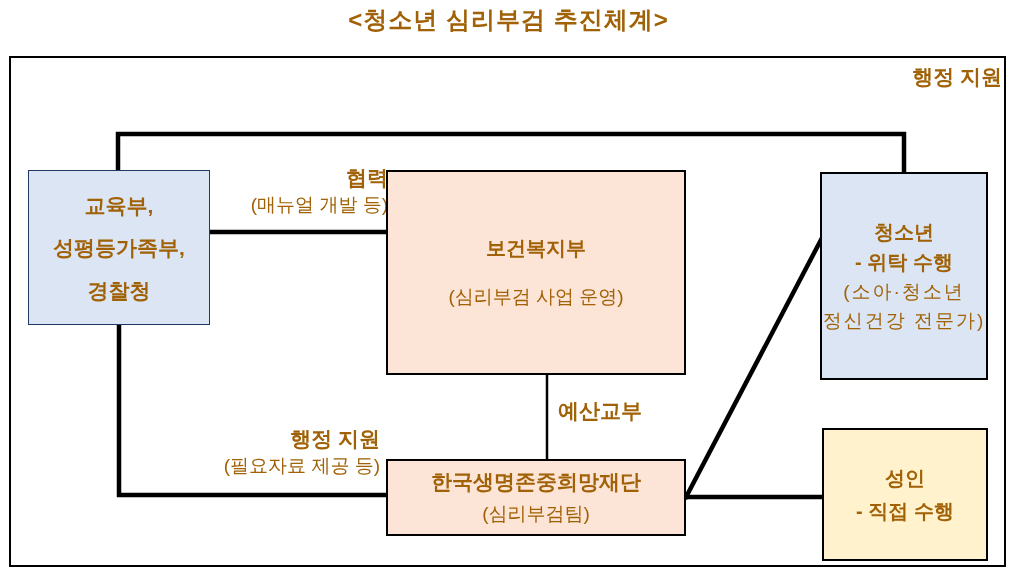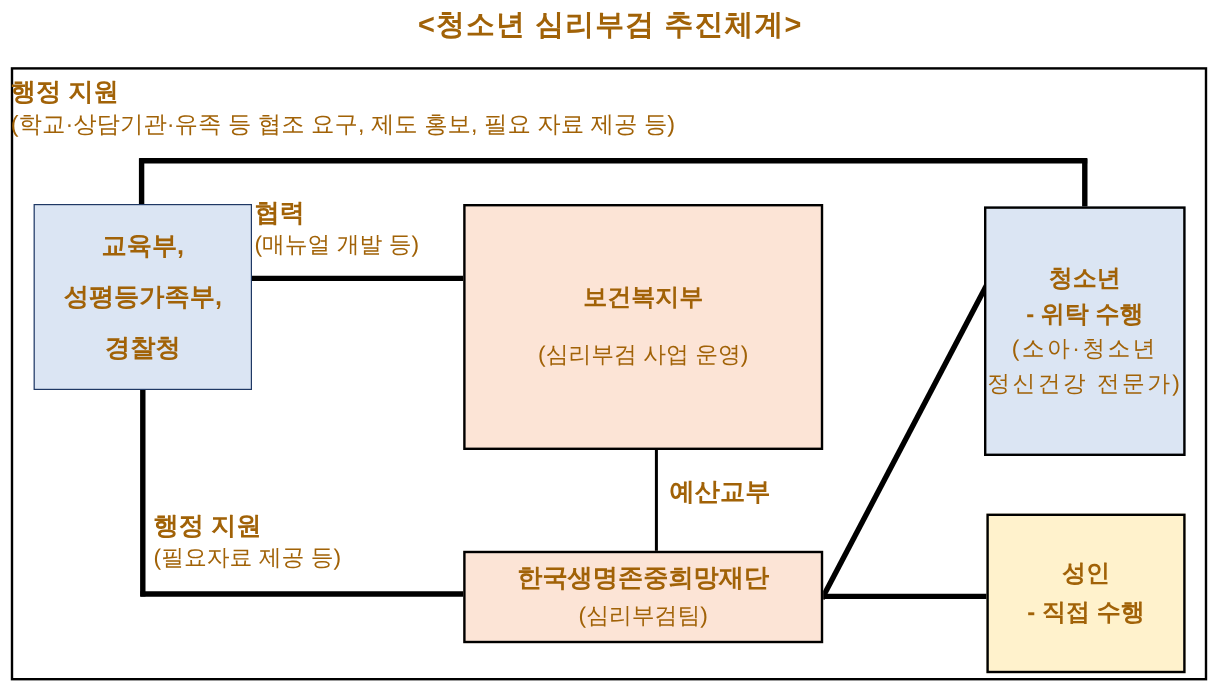--- a/index.html
+++ b/index.html
@@ -31,21 +31,21 @@
   .node .main{font-weight:bold;font-size:20px;line-height:1.35;}
   .node .sub{font-size:19px;line-height:1.35;}
   .box-ministries{left:28px;top:170px;width:182px;height:155px;border:1px solid;justify-content:space-evenly;padding:2px 16px;}
   .box-ministries .main{font-size:21px;line-height:1.0;}
   .box-mohw{left:386px;top:170px;width:300px;height:205px;border:2px solid;gap:22px;}
   .box-youth{left:820px;top:172px;width:168px;height:208px;border:2px solid;gap:3px;}
   .box-youth .sub{letter-spacing:2px;}
   .box-foundation{left:386px;top:459px;width:300px;height:77px;border:2px solid;justify-content:space-evenly;padding:2px 0;}
   .box-foundation .main{font-size:21px;}
   .box-adult{left:822px;top:428px;width:166px;height:133px;border:2px solid;gap:6px;}
-  .edge-label{position:absolute;text-align:left;}
+  .edge-label{position:absolute;text-align:right;}
   .edge-label .main{font-weight:bold;font-size:21px;line-height:1.4;}
   .edge-label .sub{font-size:19px;line-height:1.4;}
   .lbl-top{left:9px;top:62px;width:993px;}
   .lbl-top .main{font-size:21px;}
   .lbl-top .sub{font-size:19.5px;}
   .lbl-coop{left:212px;top:163px;width:176px;}
   .lbl-budget{left:558px;top:396px;text-align:left;}
   .lbl-admin2{left:128px;top:424px;width:252px;}
 </style>
 </head>
@@ -64,21 +64,20 @@
     <line x1="210" y1="232" x2="388" y2="232" stroke-width="4.5" stroke="#000000"></line>
     <line x1="119" y1="322" x2="119" y2="497" stroke-width="4.5" stroke="#000000"></line>
     <line x1="117" y1="495" x2="388" y2="495" stroke-width="4.5" stroke="#000000"></line>
     <line x1="547" y1="373" x2="547" y2="461" stroke-width="2.5" stroke="#000000"></line>
     <line x1="685" y1="499" x2="823" y2="236" stroke-width="4.5" stroke="#000000"></line>
     <line x1="684" y1="497" x2="824" y2="497" stroke-width="4.5" stroke="#000000"></line>
   </svg>
 
   <div class="edge-label lbl-top">
     <div class="main">행정 지원</div>
-    <div class="sub">(학교·상담기관·유족 등 협조 요구, 제도 홍보, 필요 자료 제공 등)</div>
   </div>
 
   <div class="node box-ministries" style="background-color: rgb(219, 229, 243); border-color: rgb(31, 56, 100);">
     <div class="main">교육부,</div>
     <div class="main">성평등가족부,</div>
     <div class="main">경찰청</div>
   </div>
 
   <div class="edge-label lbl-coop">
     <div class="main">협력</div>

